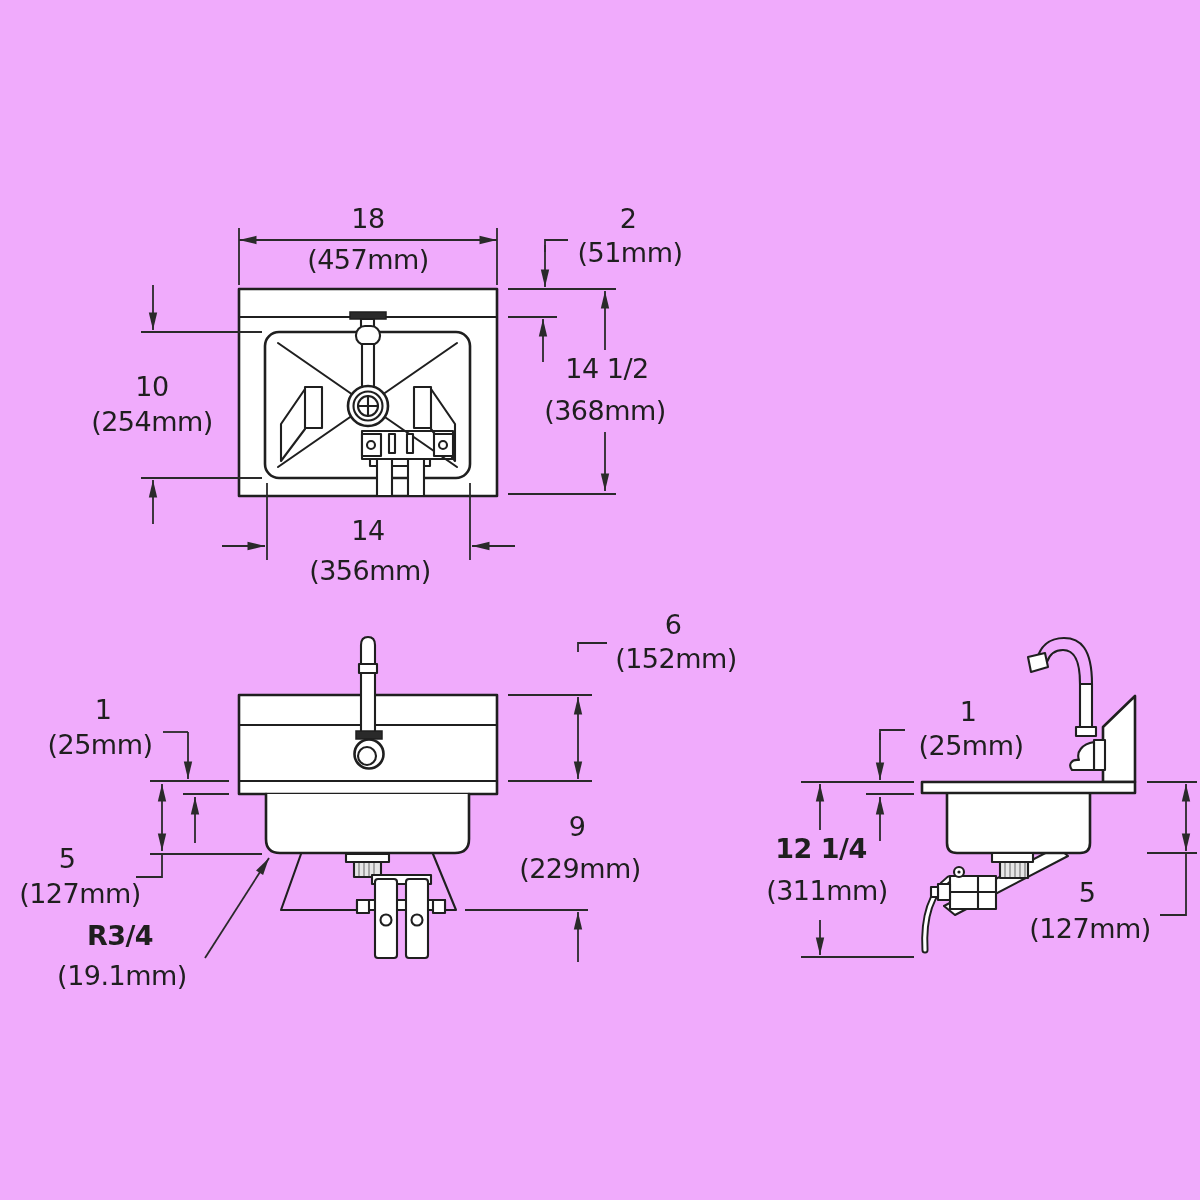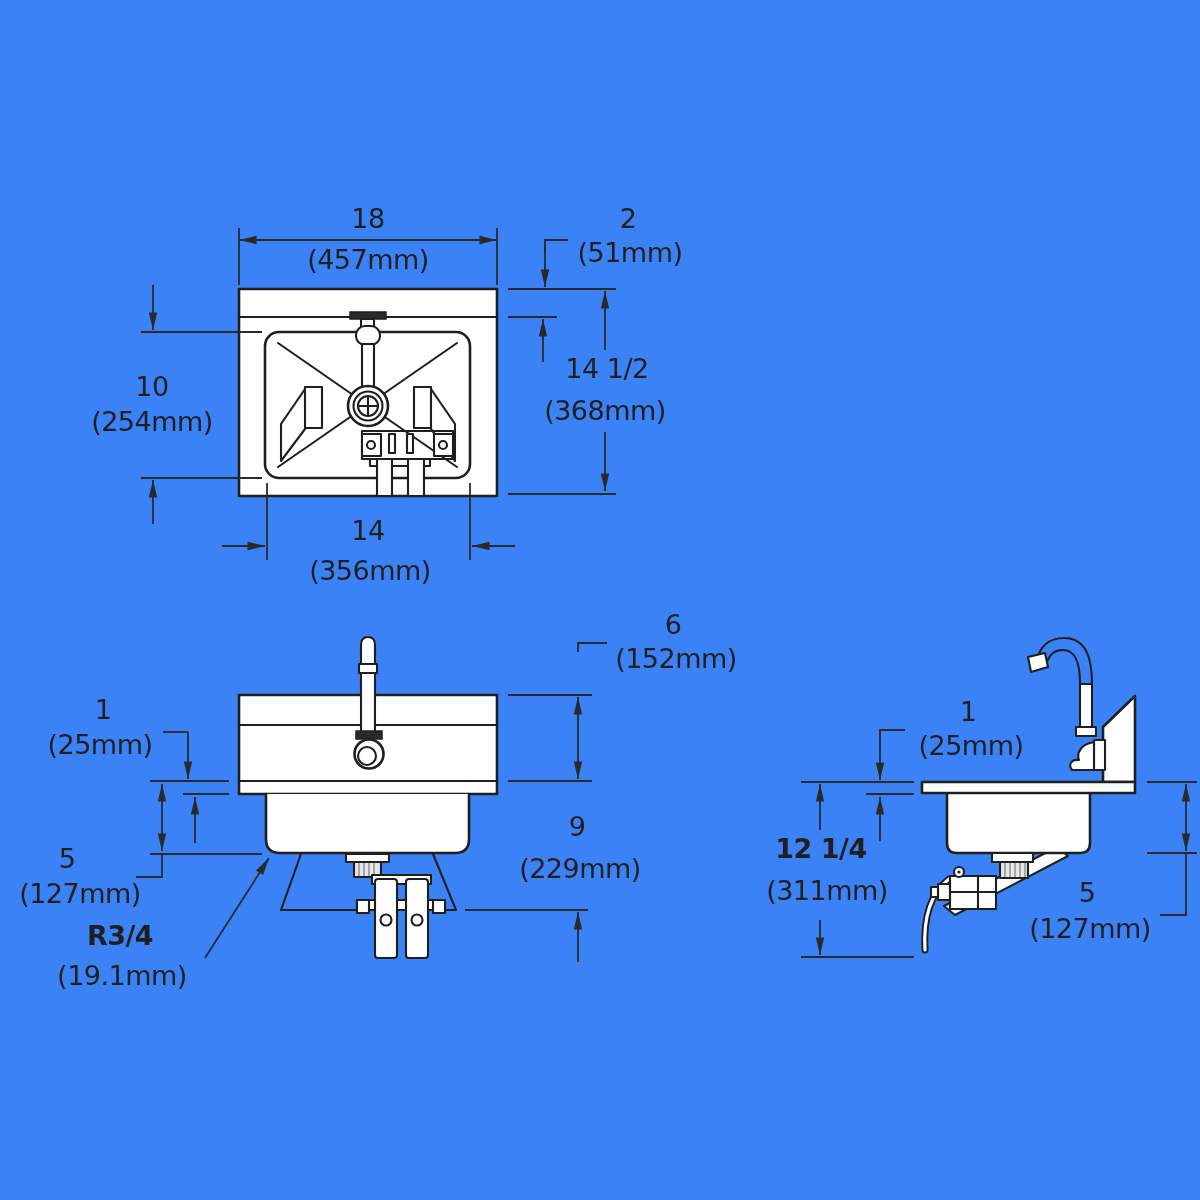--- a/index.html
+++ b/index.html
@@ -1,16 +1,16 @@
 <!DOCTYPE html>
 <html><head>
 <meta charset="utf-8">
 <style>
   html,body { margin:0; padding:0; background:#ffffff; }
-  #canvas { width:1200px; height:1200px; position:relative; background:#3b82f6; }
+  #canvas { width:1200px; height:1200px; position:relative; background:#f0abfc; }
   svg { display:block; }
   .geo  { stroke:#1f1f1f; stroke-width:2.6; fill:none; stroke-linecap:round; stroke-linejoin:round; }
   .geo2 { stroke:#1f1f1f; stroke-width:2.1; fill:none; stroke-linecap:round; stroke-linejoin:round; }
   .wfill { fill:#ffffff; }
   .dfill { fill:#2a2a2a; stroke:#1f1f1f; stroke-width:1.5; }
   .dim  { stroke:#2a2a2a; stroke-width:1.8; fill:none; stroke-linecap:butt; }
   .thr  { stroke:#666; stroke-width:1; }
   .pipe { fill:#e6e6e6; }
   .lbl  { font-family:"DejaVu Sans", sans-serif; font-size:27px; fill:#1f1f1f;
           text-anchor:middle; letter-spacing:-0.5px; }

